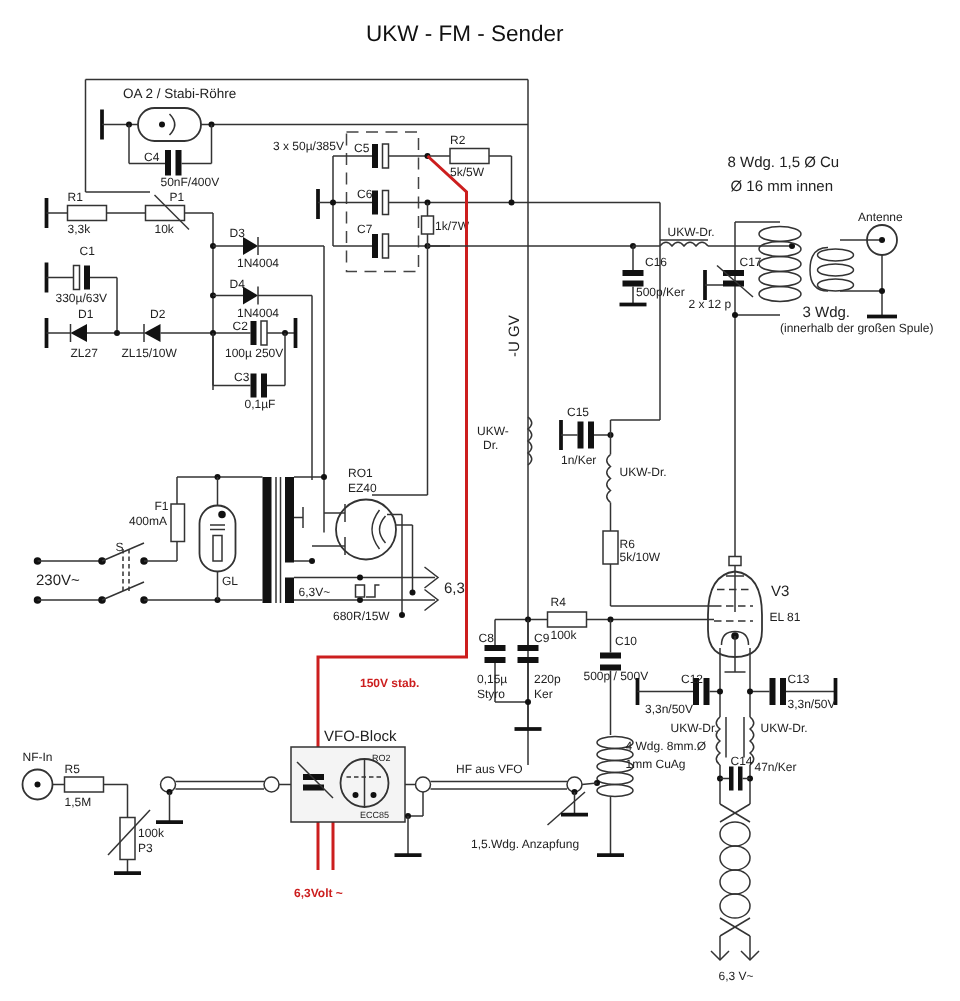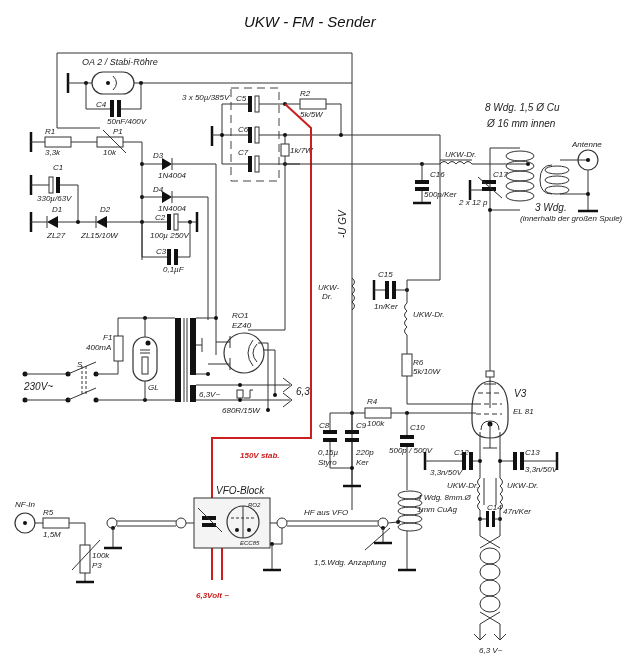--- a/index.html
+++ b/index.html
@@ -1,17 +1,17 @@
 <!DOCTYPE html>
 <html><head>
 <meta charset="utf-8">
 <style>
   html,body{margin:0;padding:0;background:#ffffff;}
   body{width:640px;height:667px;overflow:hidden;font-family:"Liberation Sans",sans-serif;}
-  #stage{position:relative;width:640px;height:667px;font-style:italic;}
+  #stage{position:relative;width:640px;height:667px;}
   svg{position:absolute;left:0;top:0;}
   .w{stroke:#333;stroke-width:1;fill:none;}
   .wt{stroke:#333;stroke-width:1.2;fill:none;}
   .red{stroke:#cc1e1e;stroke-width:2;fill:none;}
   .plate{fill:#111;stroke:none;}
   .hollow{fill:#fff;stroke:#333;stroke-width:1;}
   .gnd{stroke:#111;stroke-width:2.5;}
   .dot{fill:#111;}
   .dash{stroke:#444;stroke-width:1;stroke-dasharray:8 5;fill:none;}
   text{font-family:"Liberation Sans",sans-serif;fill:#222;}

